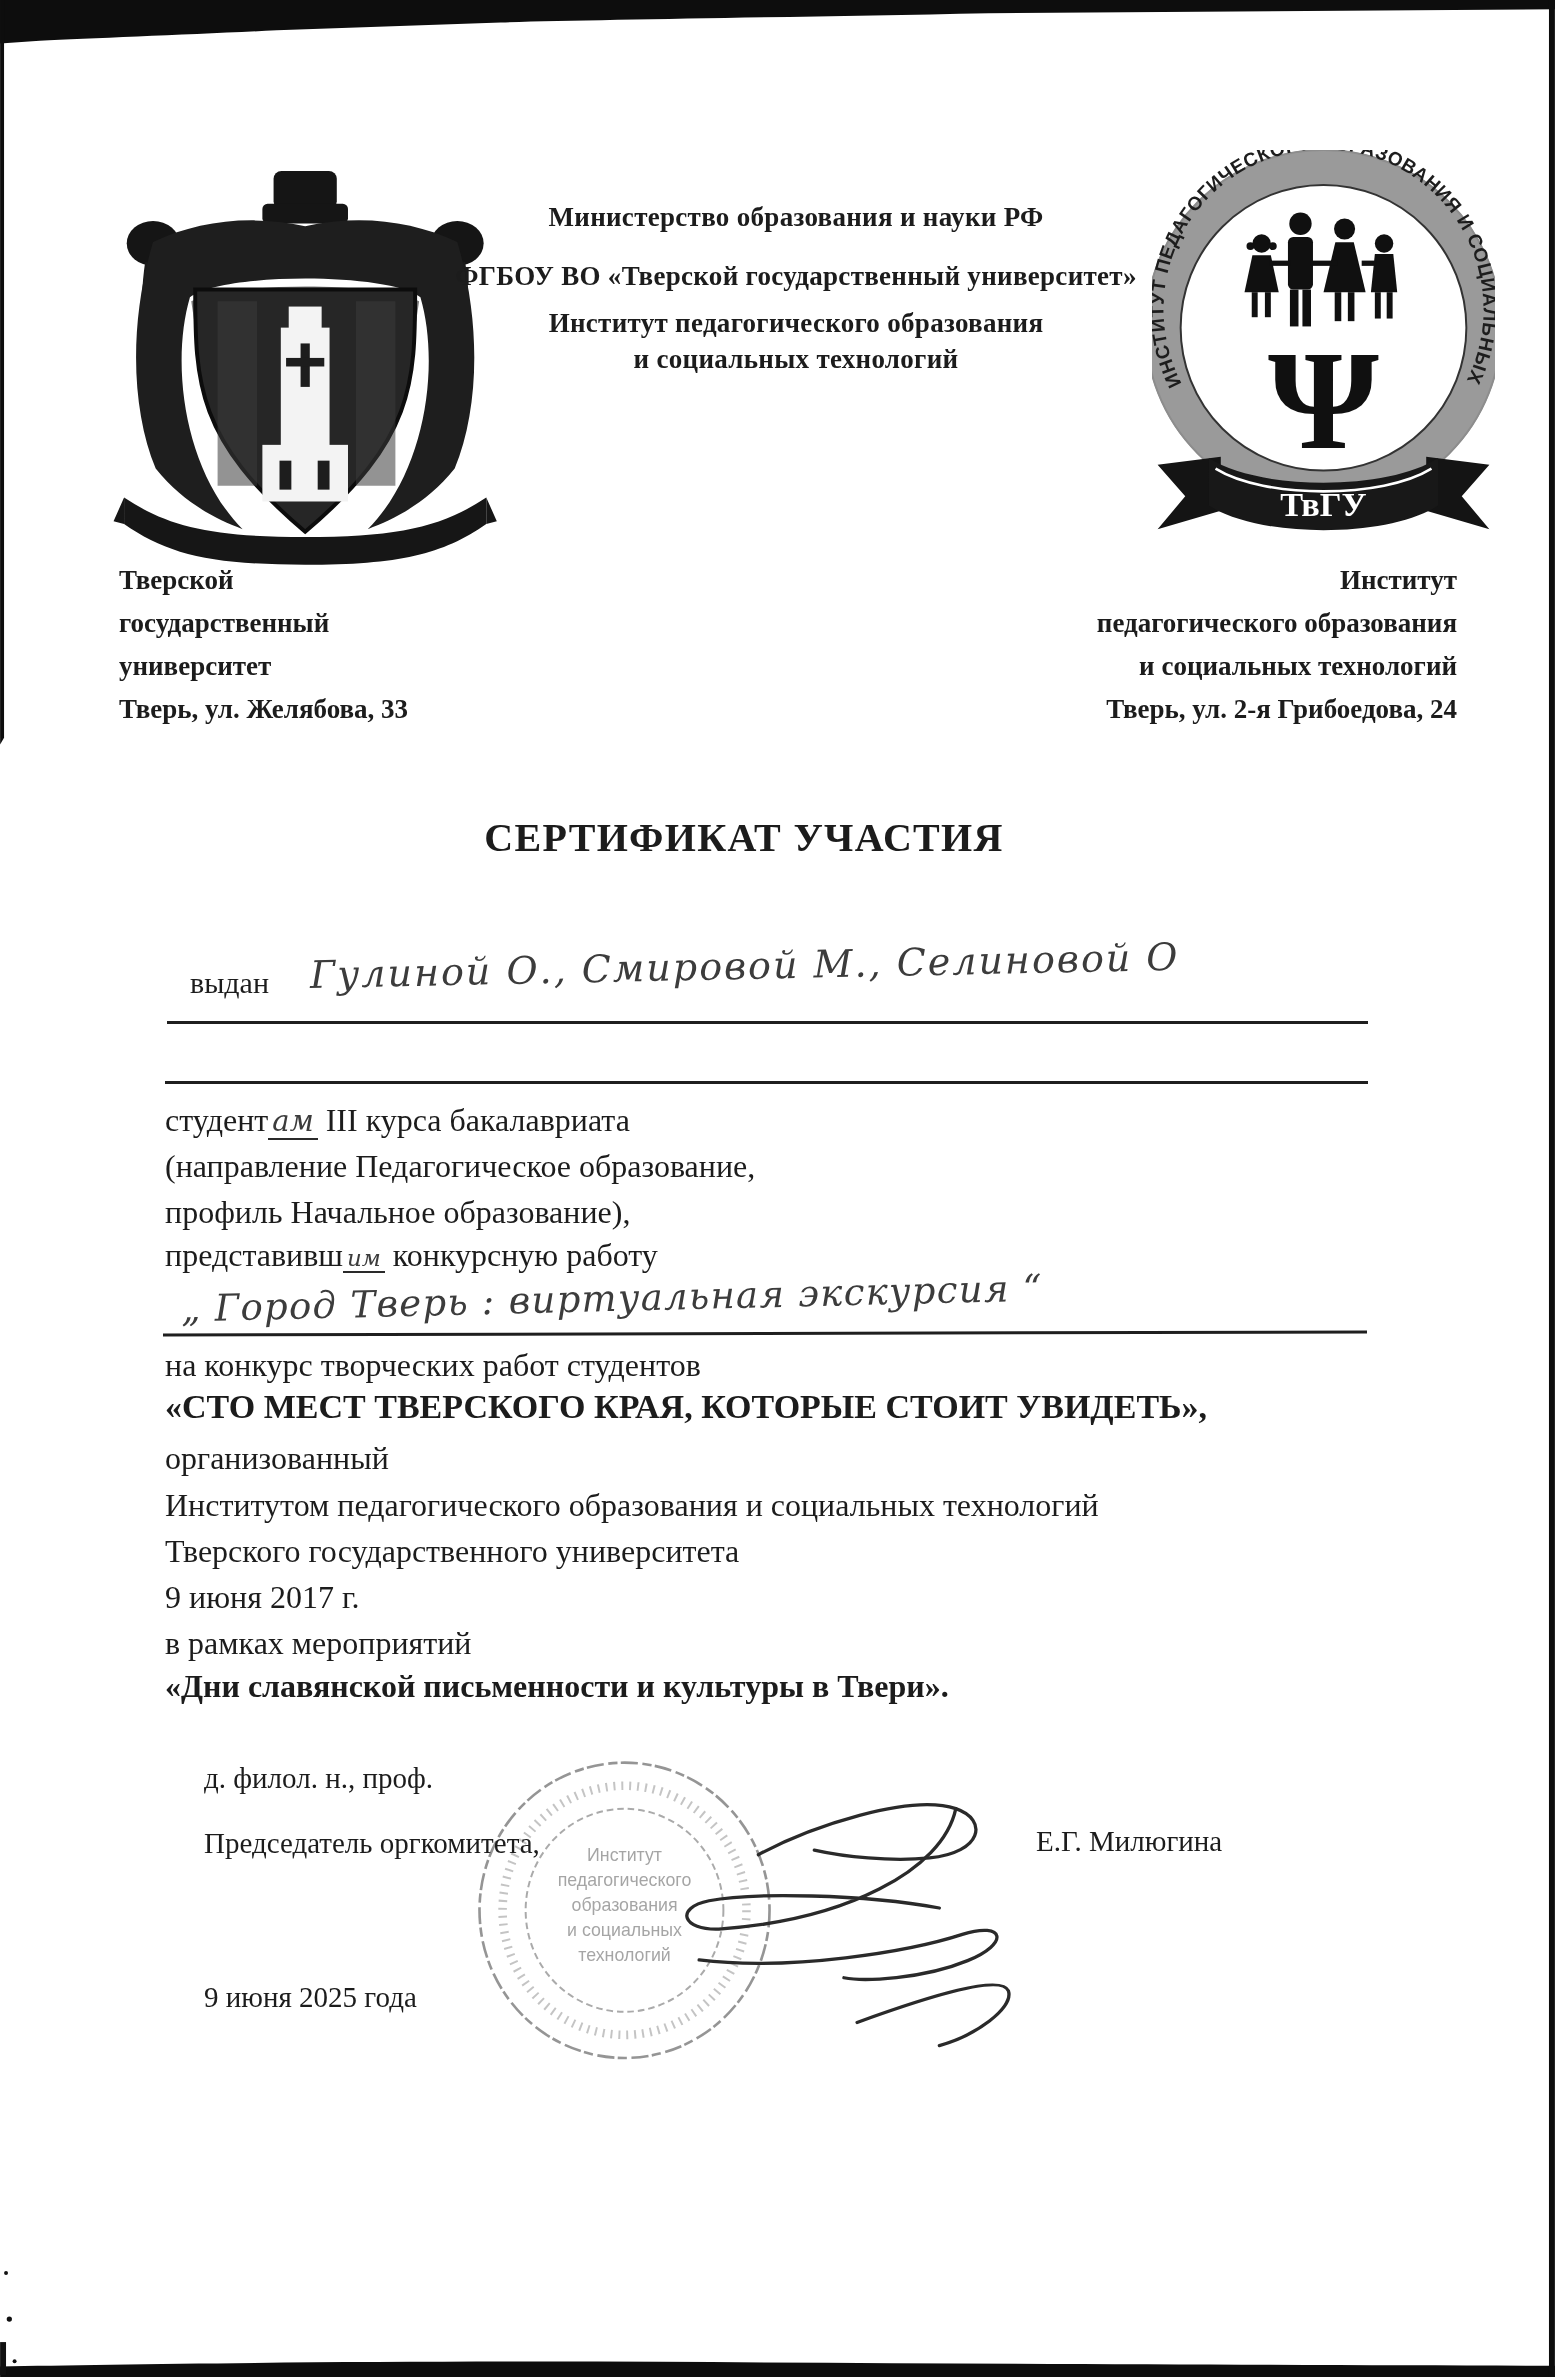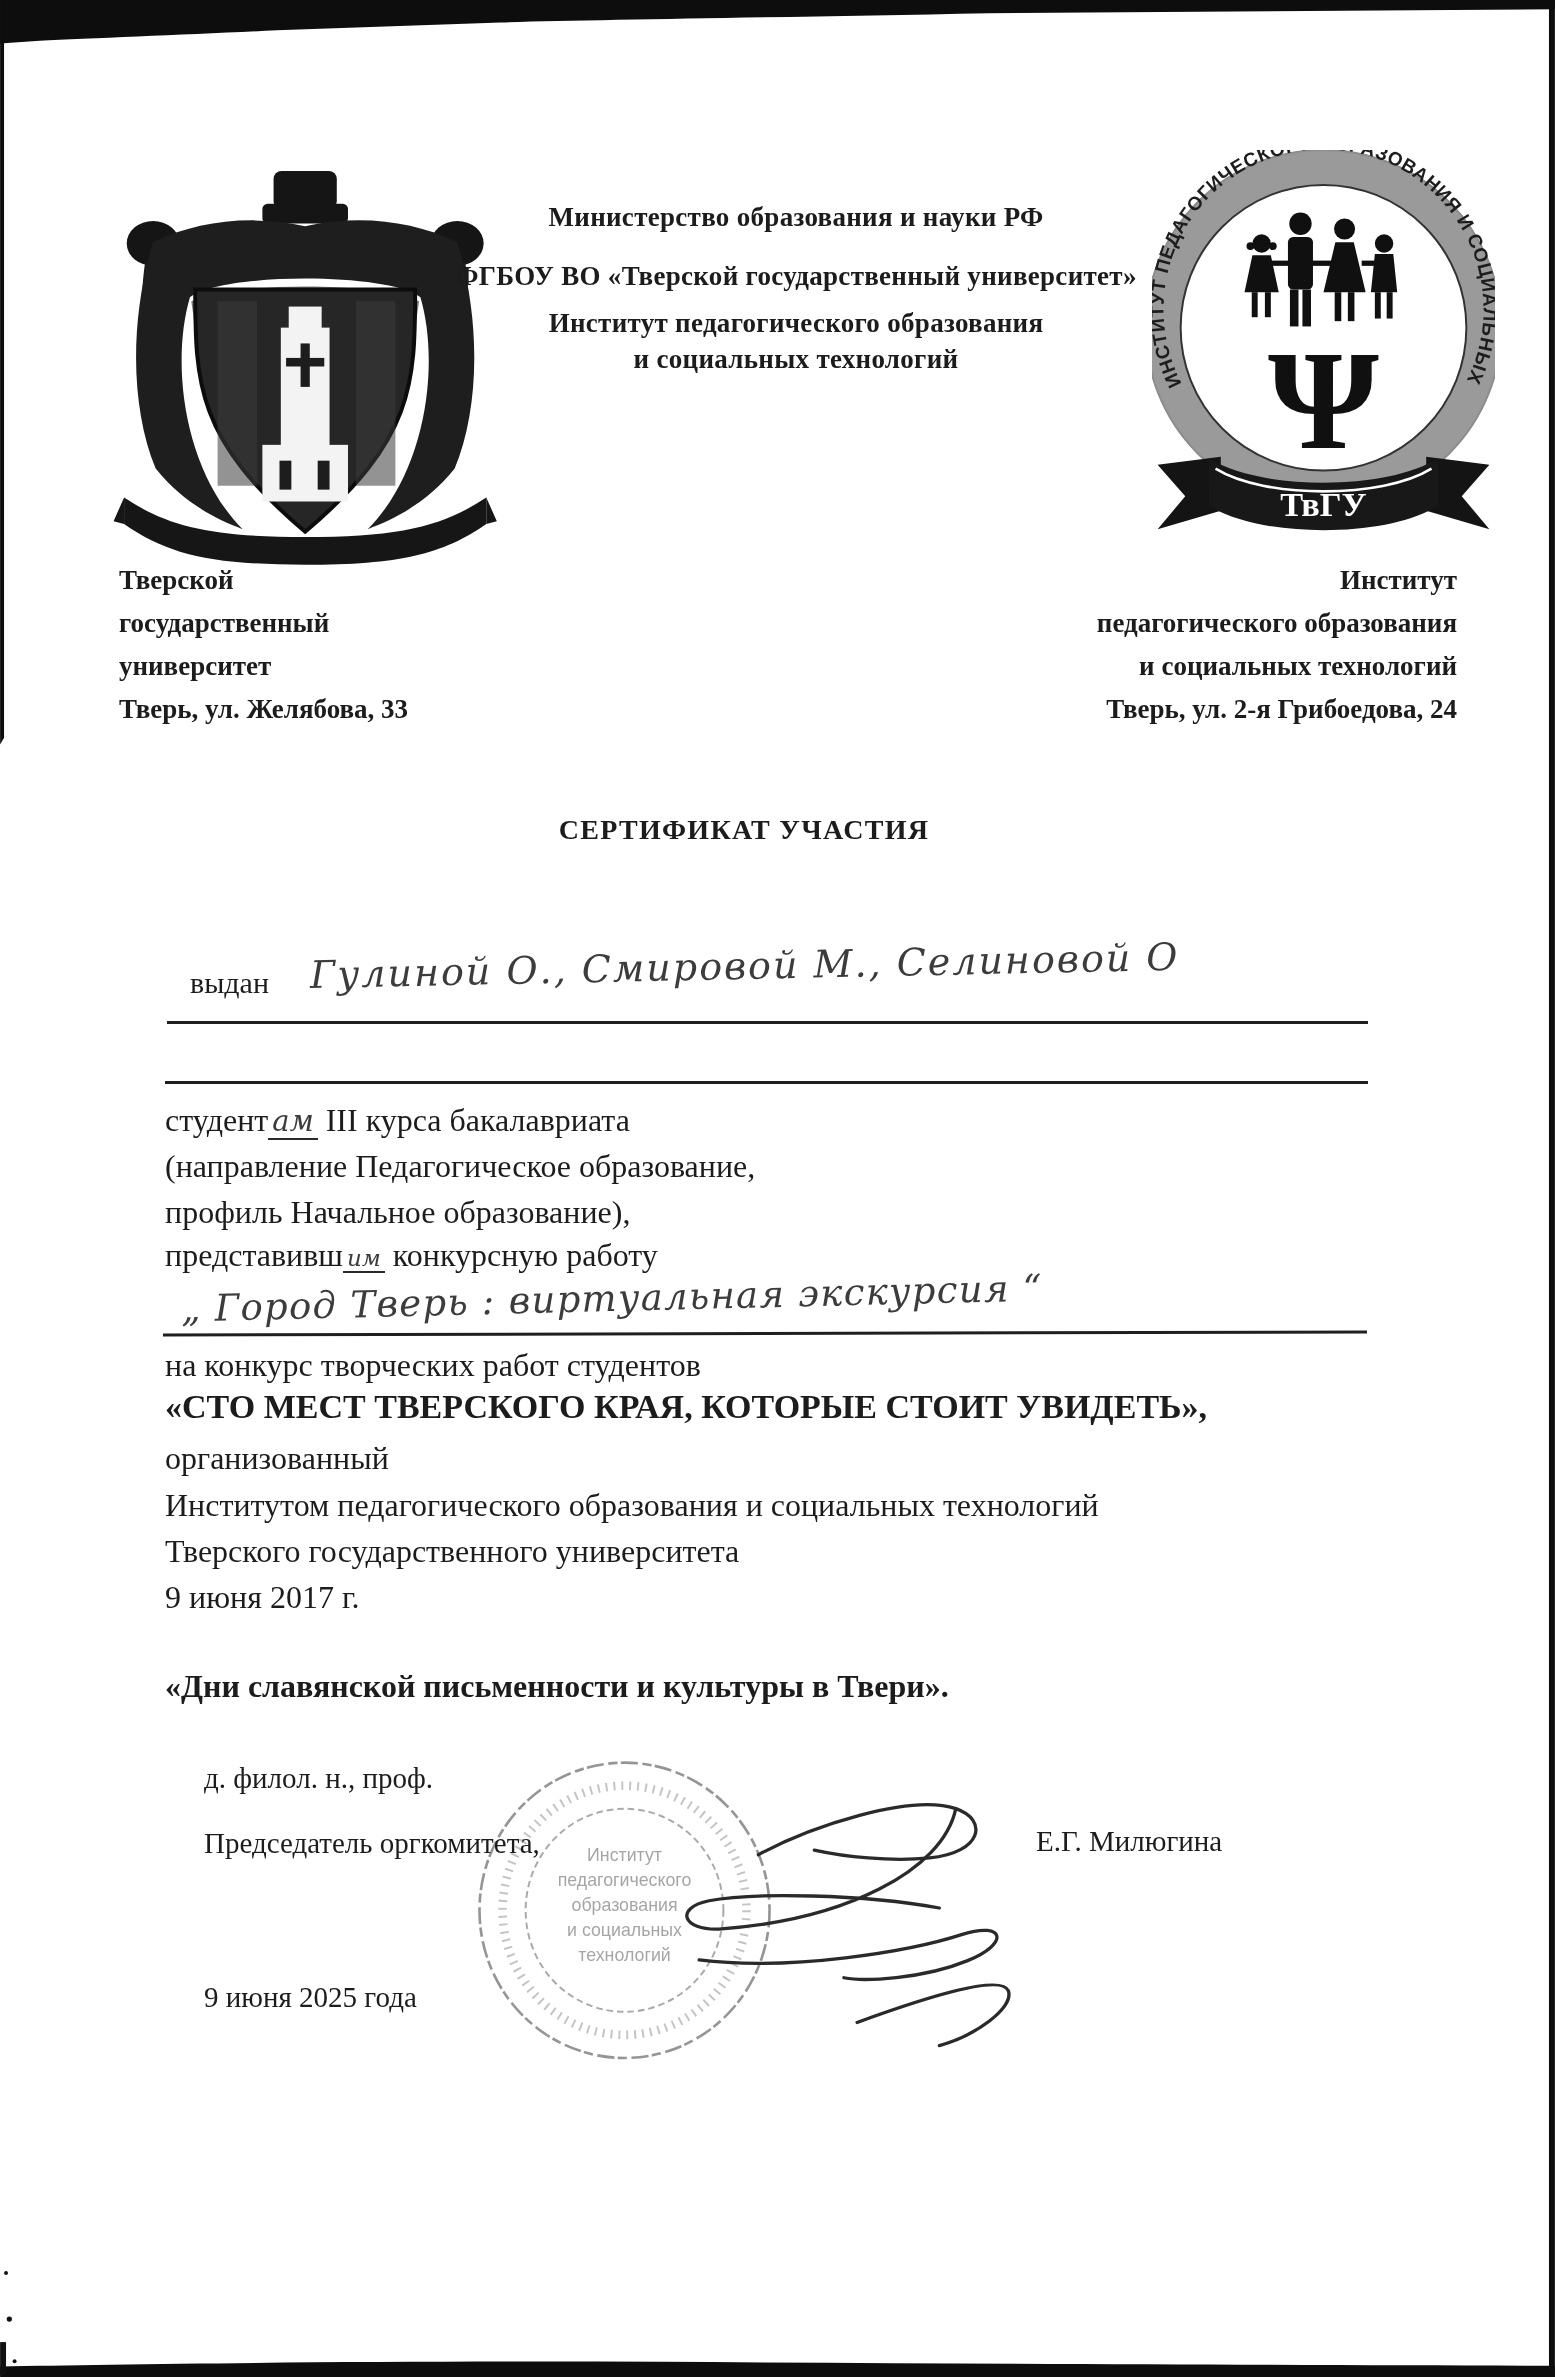--- a/index.html
+++ b/index.html
@@ -1,21 +1,21 @@
 <!DOCTYPE html>
 <html lang="ru" style="font-size:10.5px"><head>
 <meta charset="utf-8">
 <style>
   html,body{margin:0;padding:0;background:#e8e8e8;}
   #page{position:relative;width:1555px;height:2377px;background:#ffffff;overflow:hidden;
         font-family:"Liberation Serif",serif;color:#1c1c1c;}
   .abs{position:absolute;}
   .hdr{left:37px;width:1518px;text-align:center;font-size:27px;font-weight:bold;letter-spacing:0.3px;}
   .addr{font-size:27px;font-weight:bold;line-height:43px;}
-  .title{left:0;width:1488px;text-align:center;font-size:28px;font-weight:bold;letter-spacing:1.3px;}
+  .title{left:0;width:1488px;text-align:center;font-size:40px;font-weight:bold;letter-spacing:1.3px;}
   .bodyline{left:165px;width:1206px;text-align:left;font-size:32px;}
   .bodyline.b2{font-weight:bold;font-size:34px;}
   .hand{font-family:"DejaVu Serif",serif;font-style:italic;color:#3c3c3c;}
   .hand-inline{font-family:"DejaVu Serif",serif;font-style:italic;color:#3c3c3c;
                border-bottom:2px solid #2a2a2a;padding:0 4px;}
   .rule{position:absolute;background:#1f1f1f;height:2.6px;}
   .sig-block{font-size:29px;}
   svg text{user-select:none;}
 </style>
 </head>
@@ -147,20 +147,21 @@
 
   <div class="abs hand" style="left:181px;top:1277px;font-size:37px;letter-spacing:1.3px;transform:rotate(-1.4deg);z-index:20">„ Город Тверь : виртуальная экскурсия “</div>
   <div class="rule" style="left:163px;top:1332px;width:1204px;transform:rotate(-0.15deg);z-index:15"></div>
 
   <div class="abs bodyline" style="top:1347px;z-index:20">на конкурс творческих работ студентов</div>
   <div class="abs bodyline b2" style="top:1388px;z-index:20">«СТО МЕСТ ТВЕРСКОГО КРАЯ, КОТОРЫЕ СТОИТ УВИДЕТЬ»,</div>
   <div class="abs bodyline" style="top:1440px;z-index:20">организованный</div>
   <div class="abs bodyline" style="top:1487px;z-index:20">Институтом педагогического образования и социальных технологий</div>
   <div class="abs bodyline" style="top:1533px;z-index:20">Тверского государственного университета</div>
   <div class="abs bodyline" style="top:1579px;z-index:20">9 июня 2017 г.</div>
+  <div class="abs bodyline" style="top:1625px;z-index:20">в рамках мероприятий</div>
   <div class="abs bodyline b2" style="top:1668px;font-size:32px;z-index:20">«Дни славянской письменности и культуры в Твери».</div>
 
   <svg class="abs" style="left:465px;top:1754px;z-index:10;opacity:.62" width="323" height="310" viewBox="0 0 490 470">
     <ellipse cx="242" cy="237" rx="220" ry="224" fill="none" stroke="#555" stroke-width="4" stroke-dasharray="26 7 14 5"></ellipse>
     <ellipse cx="242" cy="237" rx="150" ry="154" fill="none" stroke="#777" stroke-width="3" stroke-dasharray="10 6"></ellipse>
     <ellipse cx="242" cy="237" rx="185" ry="189" fill="none" stroke="#888" stroke-width="13" stroke-dasharray="3 9" opacity=".8"></ellipse>
     <g font-family="Liberation Sans, sans-serif" font-size="27" fill="#6f6f6f" text-anchor="middle">
       <text x="242" y="162">Институт</text>
       <text x="242" y="200">педагогического</text>
       <text x="242" y="238">образования</text>

